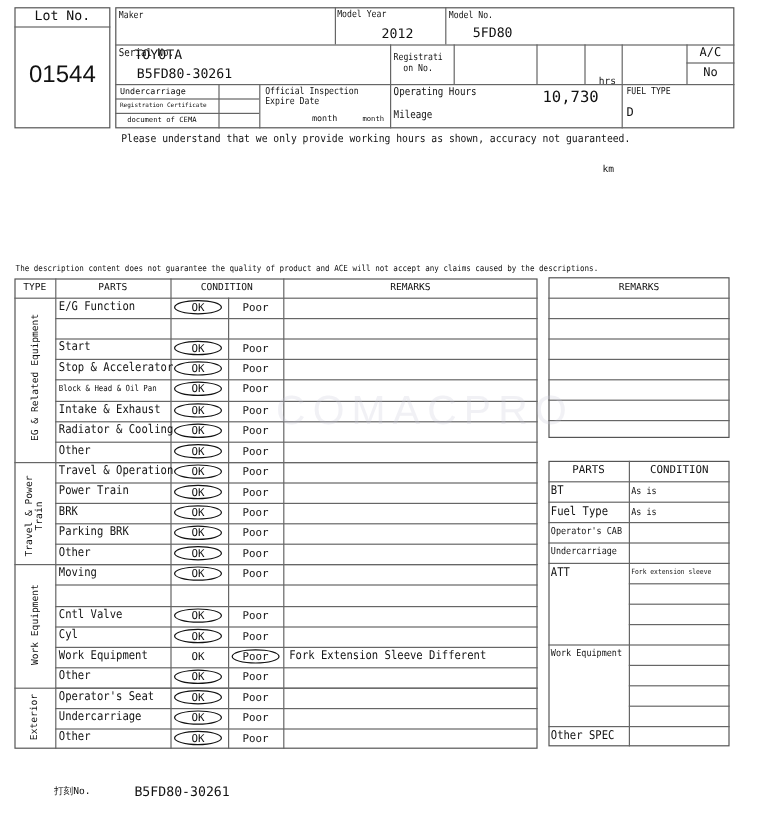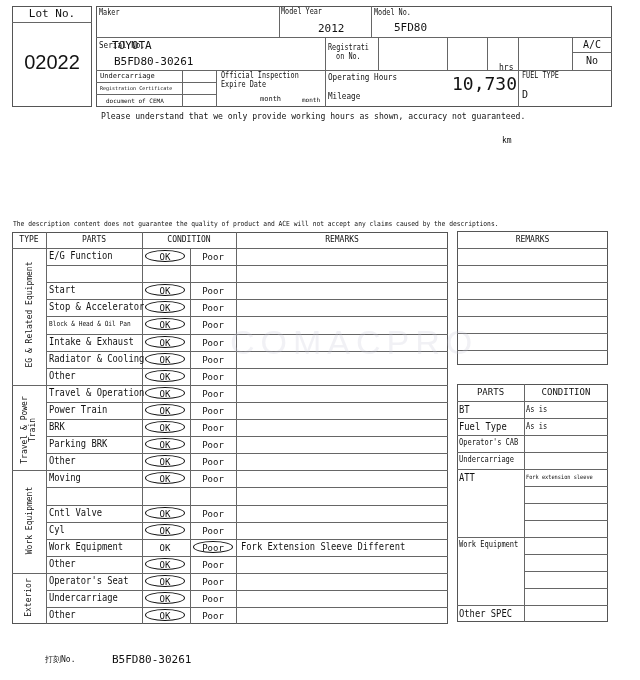--- a/index.html
+++ b/index.html
@@ -15,21 +15,21 @@
   .ok{position:absolute;width:46px;text-align:center;font-size:9px;}
   .poor{position:absolute;width:46px;text-align:center;font-size:9px;}
   .vert{position:absolute;font-size:8px;white-space:nowrap;transform:rotate(-90deg);transform-origin:center;text-align:center;}
 </style>
 </head>
 <body>
 
 <div class="bx" style="left:12px;top:6px;width:80px;height:101px;"></div>
 <div class="hl" style="left:12px;top:22px;width:80px;"></div>
 <div class="t val" style="left:12px;top:8px;width:80px;text-align:center;font-size:11px;">Lot No.</div>
-<div class="t" style="left:12px;top:52px;width:80px;text-align:center;font-size:20px;font-family:'Liberation Sans',sans-serif;">02022</div>
+<div class="t" style="left:12px;top:52px;width:80px;text-align:center;font-size:20px;font-family:'Liberation Sans',sans-serif;">01544</div>
 
 <div class="bx" style="left:96px;top:6px;width:516px;height:101px;"></div>
 <div class="hl" style="left:96px;top:37px;width:516px;"></div>
 <div class="hl" style="left:96px;top:70px;width:516px;"></div>
 <div class="hl" style="left:96px;top:82px;width:120px;"></div>
 <div class="hl" style="left:96px;top:94px;width:120px;"></div>
 <div class="hl" style="left:572px;top:52px;width:40px;"></div>
 <div class="vl" style="left:279px;top:6px;height:31px;"></div>
 <div class="vl" style="left:371px;top:6px;height:31px;"></div>
 <div class="vl" style="left:216px;top:70px;height:37px;"></div>
@@ -56,21 +56,21 @@
 
 <div class="t" style="left:100px;top:73px;font-size:7px;">Undercarriage</div>
 <div class="t" style="left:100px;top:86px;font-size:5px;">Registration Certificate</div>
 <div class="t" style="left:106px;top:98px;font-size:6px;">document of CEMA</div>
 <div class="t lbl" style="left:221px;top:72px;">Official Inspection</div>
 <div class="t lbl" style="left:221px;top:81px;">Expire Date</div>
 <div class="t" style="left:260px;top:96px;font-size:7px;">month</div>
 <div class="t" style="left:302px;top:97px;font-size:6px;">month</div>
 
 <div class="t lbl" style="left:328px;top:73px;font-size:9px;">Operating Hours</div>
-<div class="t val" style="left:452px;top:75px;font-size:18px;">10,730</div>
+<div class="t val" style="left:452px;top:75px;font-size:13px;">10,730</div>
 <div class="t" style="left:499px;top:64px;font-size:8px;">hrs</div>
 <div class="t lbl" style="left:328px;top:92px;font-size:9px;">Mileage</div>
 <div class="t" style="left:502px;top:100px;font-size:8px;margin-top:37px;">km</div>
 <div class="t lbl" style="left:522px;top:72px;">FUEL TYPE</div>
 <div class="t val" style="left:522px;top:90px;font-size:10px;">D</div>
 
 <div class="t" style="left:101px;top:112px;font-size:9px;transform:scaleX(0.9);transform-origin:left top;">Please understand that we only provide working hours as shown, accuracy not guaranteed.</div>
 
 <div class="t" style="left:13px;top:221px;font-size:7px;transform:scaleX(0.9);transform-origin:left top;">The description content does not guarantee the quality of product and ACE will not accept any claims caused by the descriptions.</div>
 

